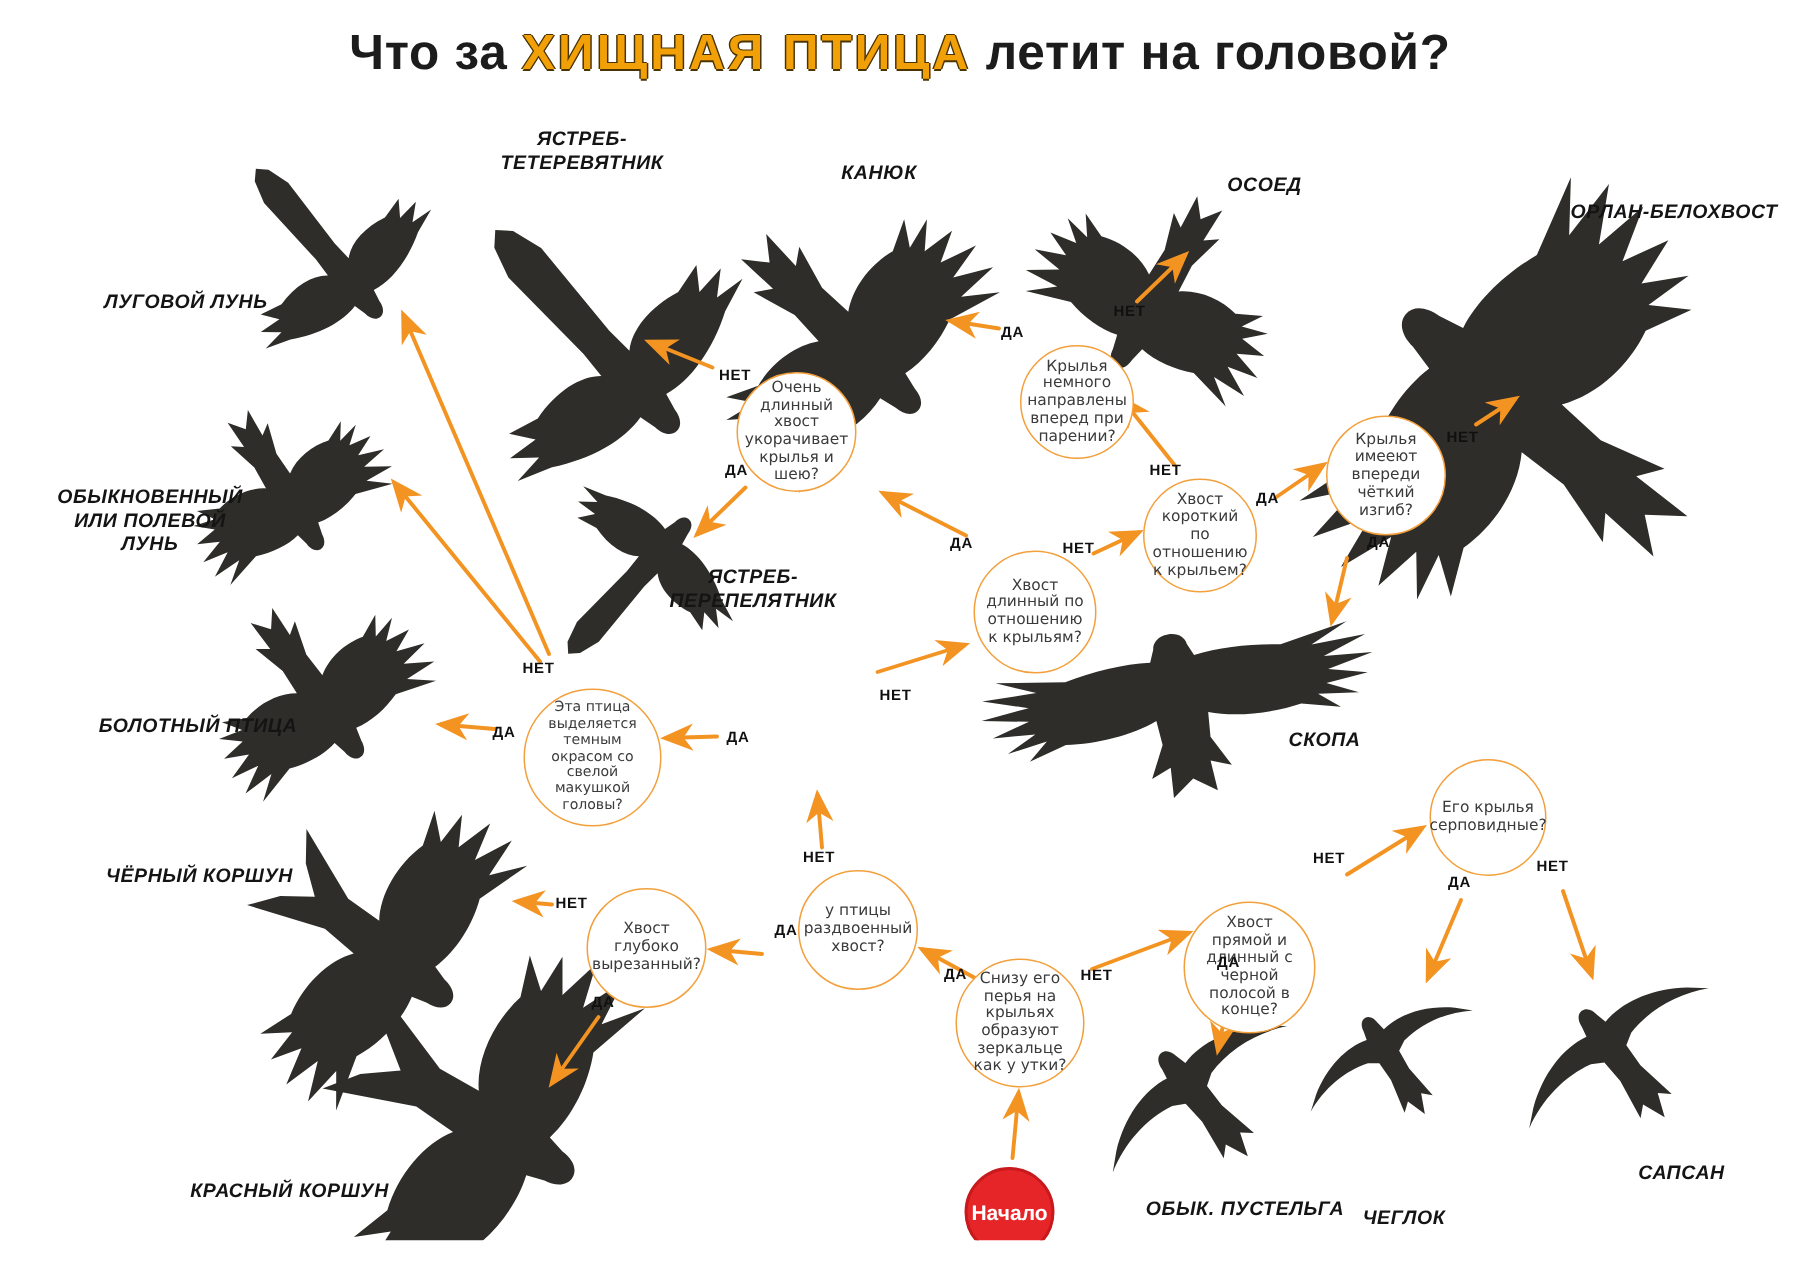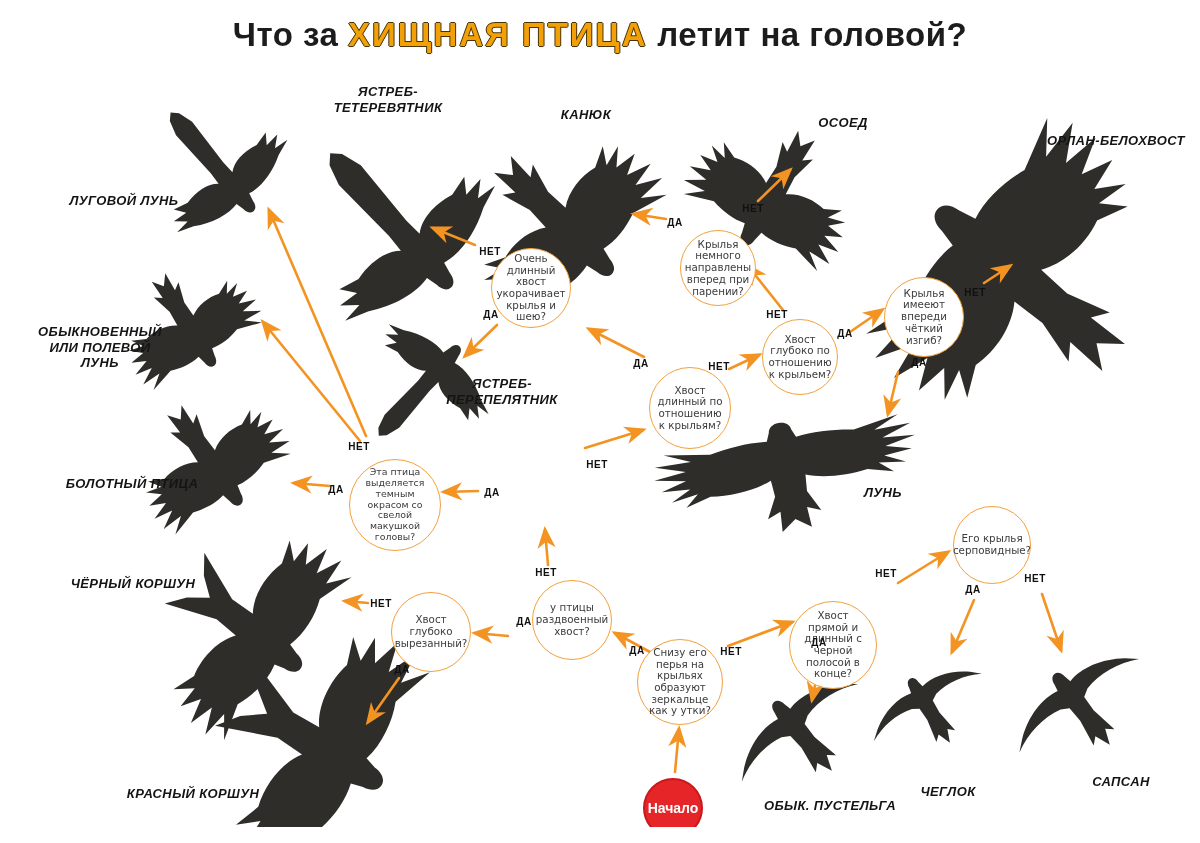--- a/index.html
+++ b/index.html
@@ -146,38 +146,38 @@
   </svg>
 
   <div class="bird-label" style="left:124px;top:201px;">ЛУГОВОЙ ЛУНЬ</div>
   <div class="bird-label wrap" style="left:388px;top:100px;width:130px;">ЯСТРЕБ-ТЕТЕРЕВЯТНИК</div>
   <div class="bird-label" style="left:586px;top:115px;">КАНЮК</div>
   <div class="bird-label" style="left:843px;top:123px;">ОСОЕД</div>
   <div class="bird-label" style="left:1116px;top:141px;">ОРЛАН-БЕЛОХВОСТ</div>
   <div class="bird-label wrap" style="left:100px;top:347px;width:135px;">ОБЫКНОВЕННЫЙ ИЛИ ПОЛЕВОЙ ЛУНЬ</div>
   <div class="bird-label wrap" style="left:502px;top:392px;width:135px;">ЯСТРЕБ-ПЕРЕПЕЛЯТНИК</div>
   <div class="bird-label" style="left:132px;top:484px;">БОЛОТНЫЙ ПТИЦА</div>
-  <div class="bird-label" style="left:883px;top:493px;">ЛУНЬ</div>
+  <div class="bird-label" style="left:883px;top:493px;">СКОПА</div>
   <div class="bird-label" style="left:133px;top:584px;">ЧЁРНЫЙ КОРШУН</div>
   <div class="bird-label" style="left:193px;top:794px;">КРАСНЫЙ КОРШУН</div>
   <div class="bird-label" style="left:830px;top:806px;">ОБЫК. ПУСТЕЛЬГА</div>
-  <div class="bird-label" style="left:936px;top:792px;margin-left:12px;">ЧЕГЛОК</div>
+  <div class="bird-label" style="left:936px;top:812px;">ЧЕГЛОК</div>
   <div class="bird-label" style="left:1121px;top:782px;">САПСАН</div>
 
   <div class="bubble" style="left:491px;top:248px;width:80px;height:80px;">
       <div class="qt">Очень длинный хвост укорачивает крылья и шею?</div>
     </div>
   <div class="bubble" style="left:680px;top:199px;width:76px;height:76px;margin-top:31px;">
       <div class="qt">Крылья немного направлены вперед при парении?</div>
     </div>
   <div class="bubble" style="left:884px;top:277px;width:80px;height:80px;">
       <div class="qt">Крылья имееют впереди чёткий изгиб?</div>
     </div>
   <div class="bubble" style="left:762px;top:319px;width:76px;height:76px;">
-      <div class="qt">Хвост глубоко по отношению к крыльем?</div>
+      <div class="qt">Хвост короткий по отношению к крыльем?</div>
     </div>
   <div class="bubble" style="left:649px;top:367px;width:82px;height:82px;">
       <div class="qt">Хвост длинный по отношению к крыльям?</div>
     </div>
   <div class="bubble small" style="left:349px;top:459px;width:92px;height:92px;">
       <div class="qt">Эта птица выделяется темным окрасом со свелой макушкой головы?</div>
     </div>
   <div class="bubble" style="left:532px;top:580px;width:80px;height:80px;">
       <div class="qt">у птицы раздвоенный хвост?</div>
     </div>

